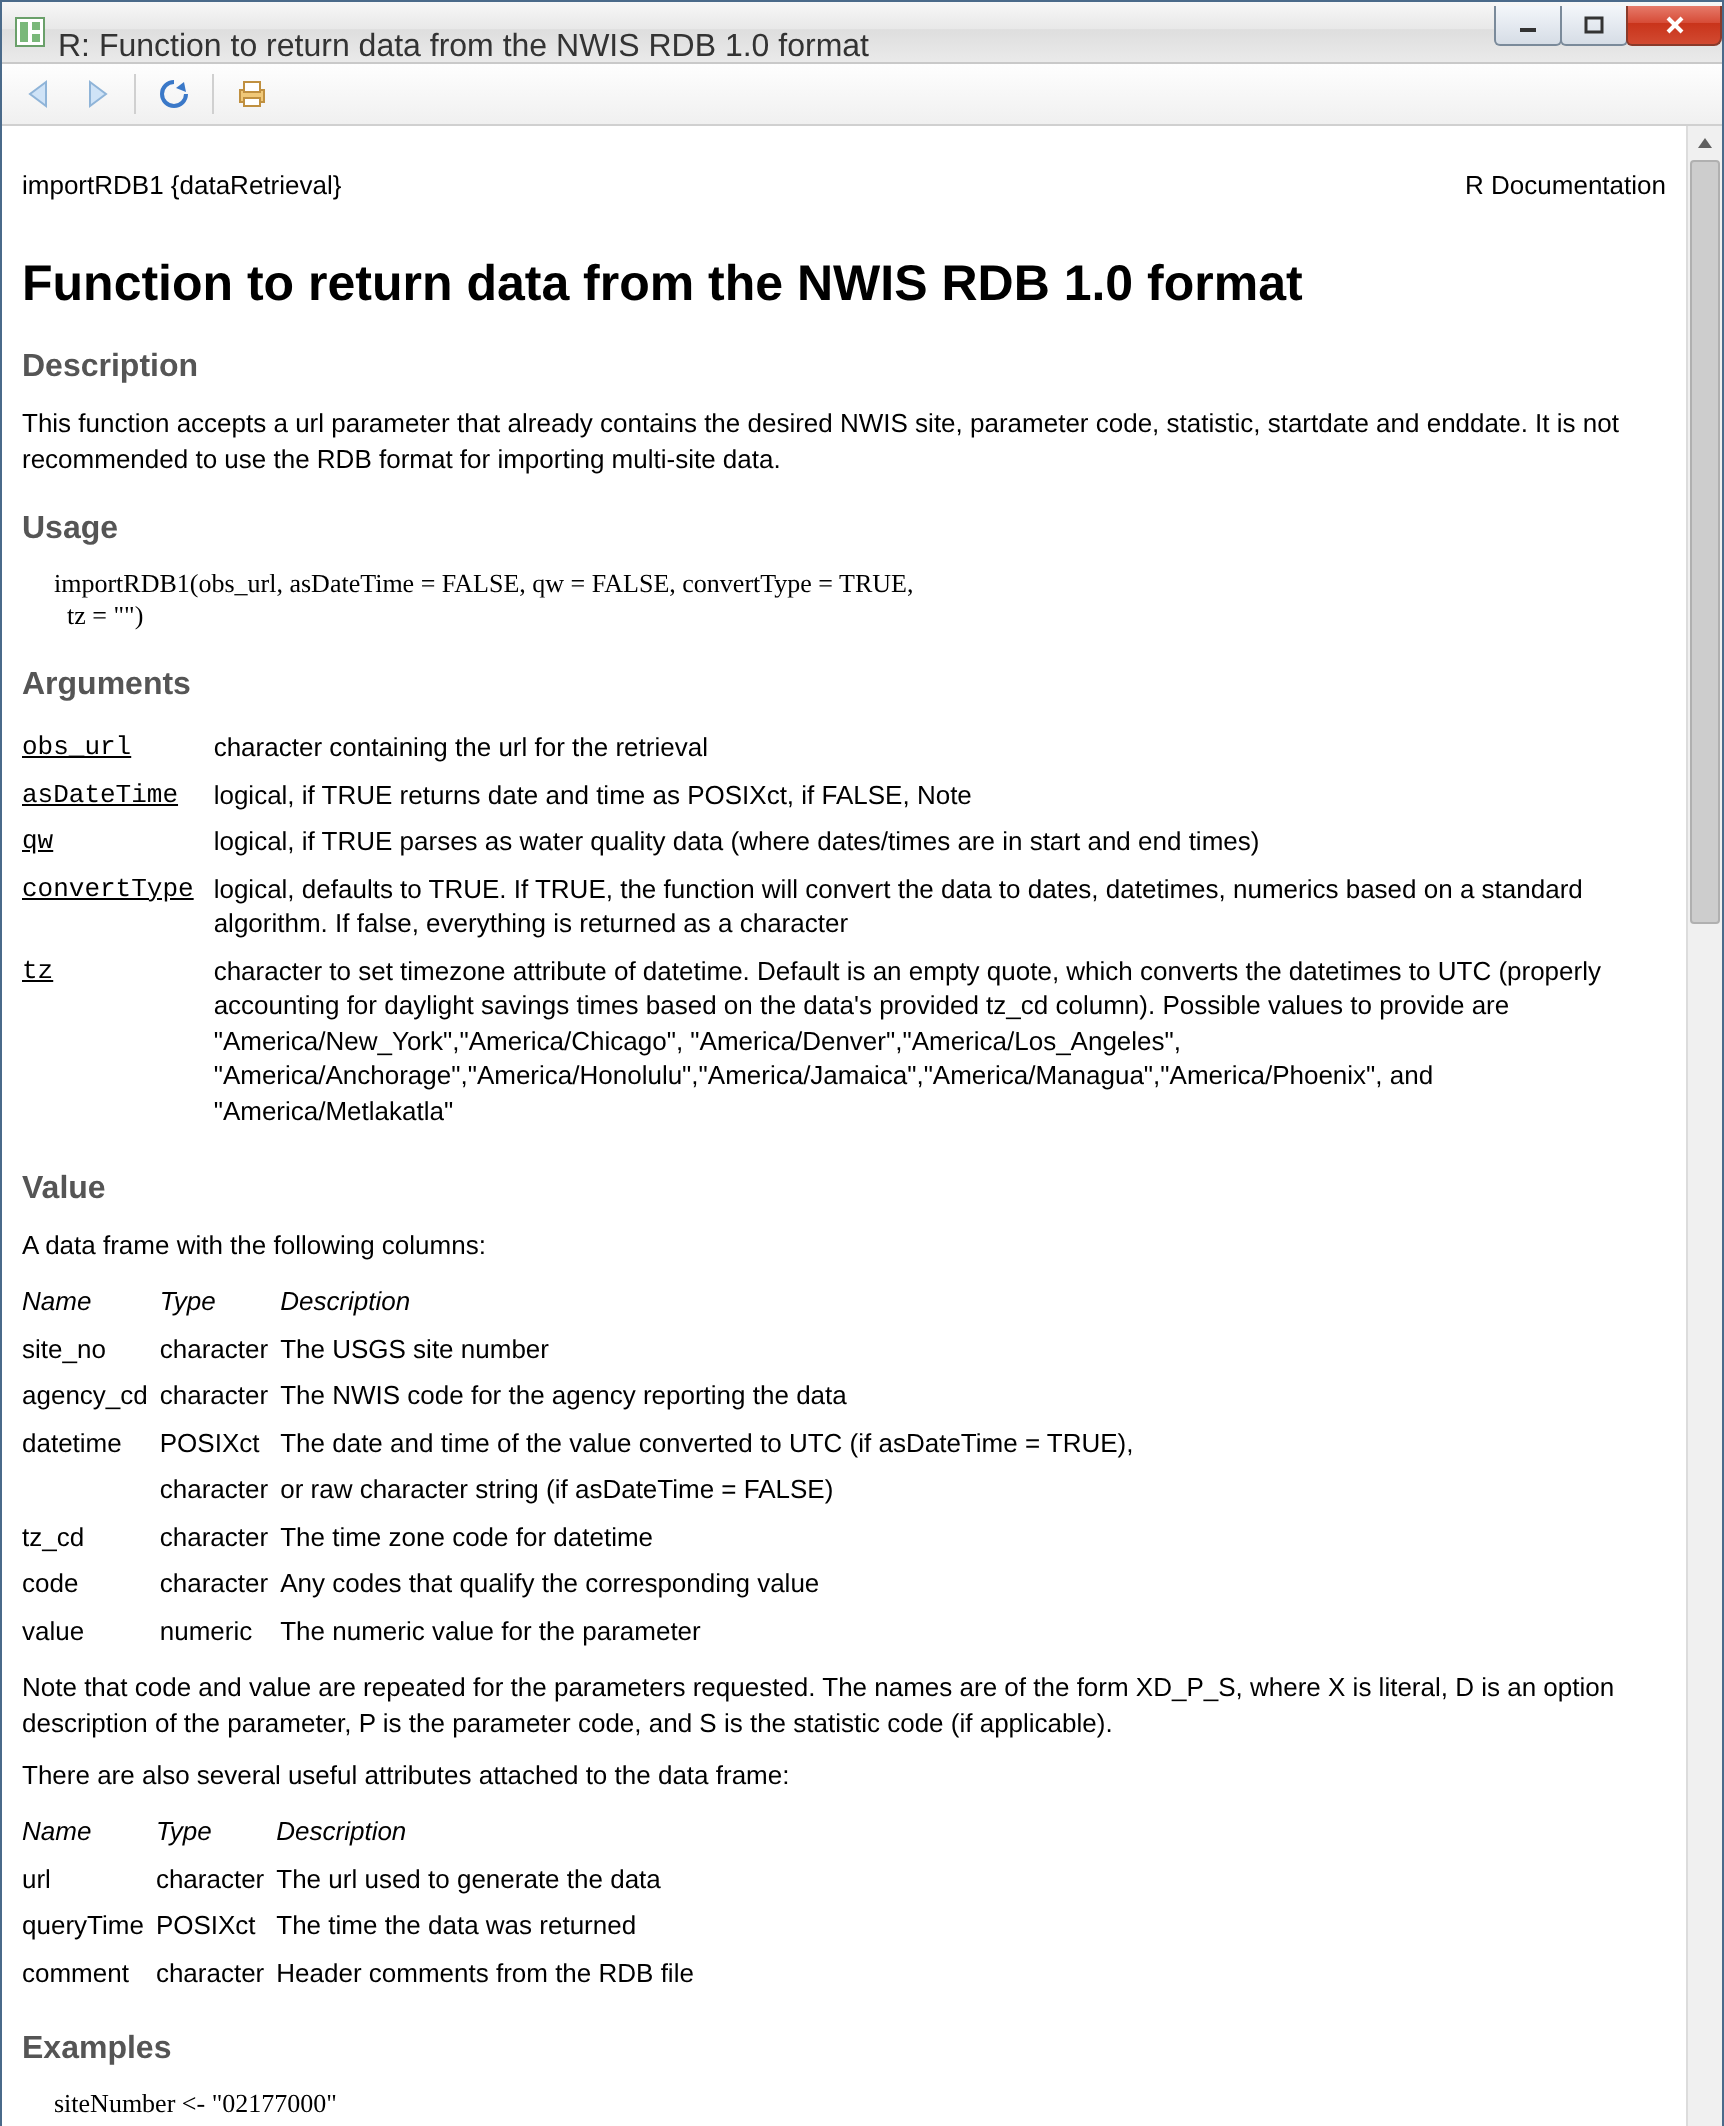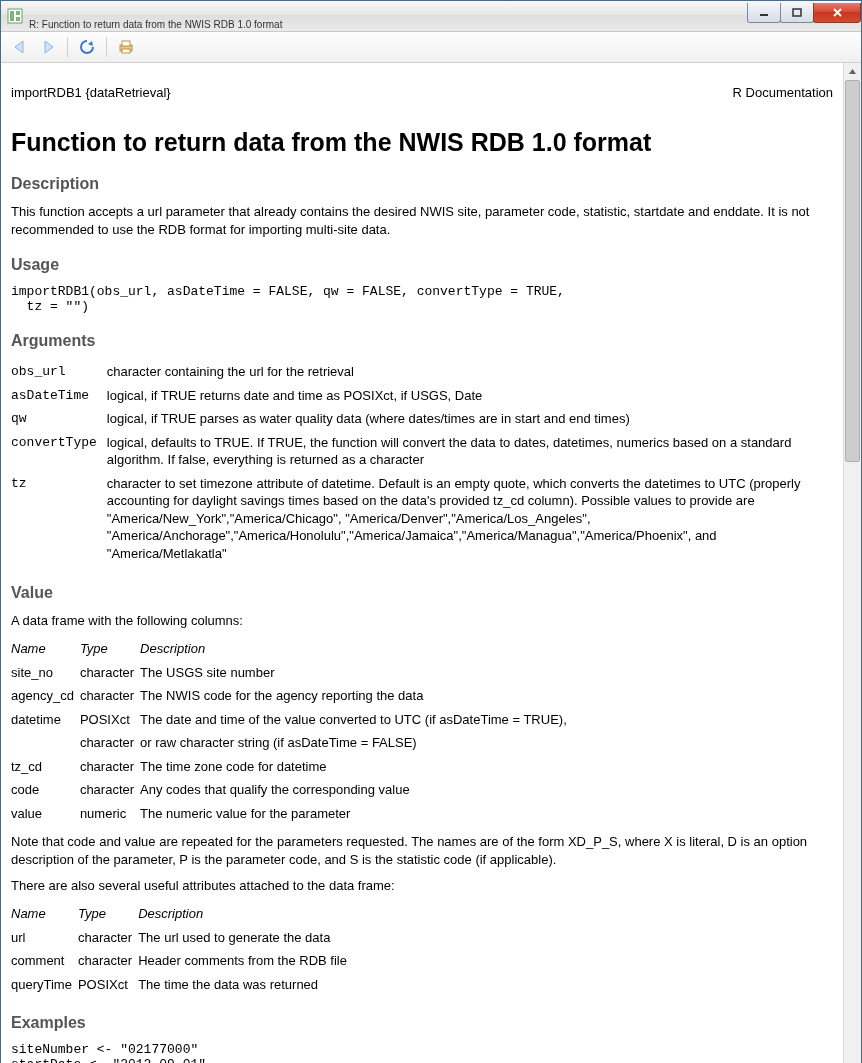--- a/index.html
+++ b/index.html
@@ -27,21 +27,21 @@
     position: relative;
   }
   .appicon {
     width: 16px;
     height: 16px;
     margin-right: 6px;
     flex-shrink: 0;
   }
   .appicon svg { display: block; }
   .title {
-    font-size: 10px;
+    font-size: 16px;
     color: #333;
     flex: 1;
     white-space: nowrap;
     overflow: hidden;
     text-overflow: ellipsis;
     margin-top: 16px;
   }
   .winbtns {
     display: flex;
     height: 20px;
@@ -140,40 +140,41 @@
     margin: 28px 0 16px 0;
   }
   h2 {
     font-size: 16px;
     font-weight: bold;
     color: #555;
     margin: 18px 0 10px 0;
   }
   p { margin: 8px 0; line-height: 1.35; }
   pre {
-    font-family: Liberation Mono, monospace;
+    font-family: Liberation Serif, serif;
     font-size: 13px;
     white-space: pre-wrap;
-    margin: 8px 0;
+    margin: 8px 16px;
   }
   table.args, table.val {
     border-collapse: collapse;
     margin: 6px 0;
   }
   table.args td, table.val td, table.val th {
     vertical-align: top;
     padding: 3px 6px 3px 0;
     text-align: left;
     font-size: 13px;
     line-height: 1.35;
   }
   table.args td:first-child {
     font-family: "Courier New", monospace;
     white-space: nowrap;
     padding-right: 10px;
+    text-decoration: underline;
   }
   table.val th {
     font-weight: normal;
     font-style: italic;
   }
 </style>
 </head>
 <body>
 
 <div class="window">
@@ -254,21 +255,21 @@
 
       <h2>Arguments</h2>
       <table class="args">
         <tbody>
             <tr>
               <td>obs_url</td>
               <td>character containing the url for the retrieval</td>
             </tr>
         <tr>
               <td>asDateTime</td>
-              <td>logical, if TRUE returns date and time as POSIXct, if USGS, Date</td>
+              <td>logical, if TRUE returns date and time as POSIXct, if FALSE, Note</td>
             </tr>
         <tr>
               <td>qw</td>
               <td>logical, if TRUE parses as water quality data (where dates/times are in start and end times)</td>
             </tr>
         <tr>
               <td>convertType</td>
               <td>logical, defaults to TRUE. If TRUE, the function will convert the data to dates, datetimes, numerics based on a standard algorithm. If false, everything is returned as a character</td>
             </tr>
         <tr>
@@ -335,28 +336,28 @@
           <th>Name</th>
           <th>Type</th>
           <th>Description</th>
         </tr>
         <tr>
               <td>url</td>
               <td>character</td>
               <td>The url used to generate the data</td>
             </tr>
         <tr>
-              <td>comment</td>
-              <td>character</td>
-              <td>Header comments from the RDB file</td>
-            </tr>
-        <tr>
               <td>queryTime</td>
               <td>POSIXct</td>
               <td>The time the data was returned</td>
+            </tr>
+        <tr>
+              <td>comment</td>
+              <td>character</td>
+              <td>Header comments from the RDB file</td>
             </tr>
       </tbody>
         </table>
 
       <h2>Examples</h2>
       <pre>siteNumber &lt;- "02177000"
 startDate &lt;- "2012-09-01"
 endDate &lt;- "2012-10-01"</pre>
 
     </div>

